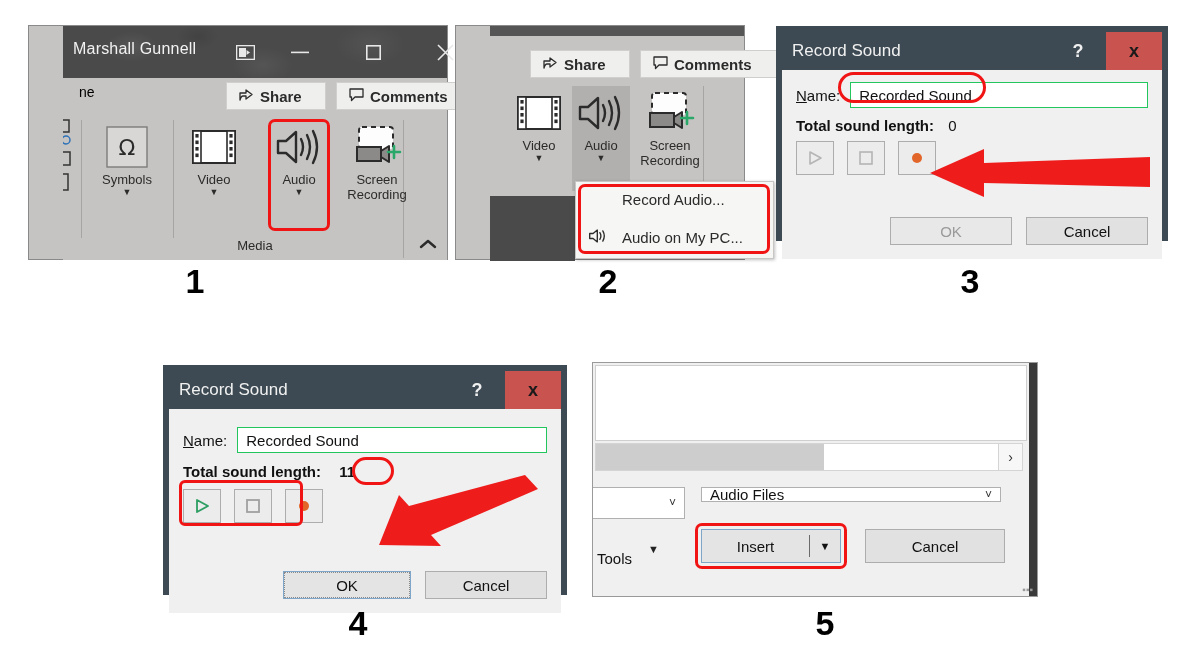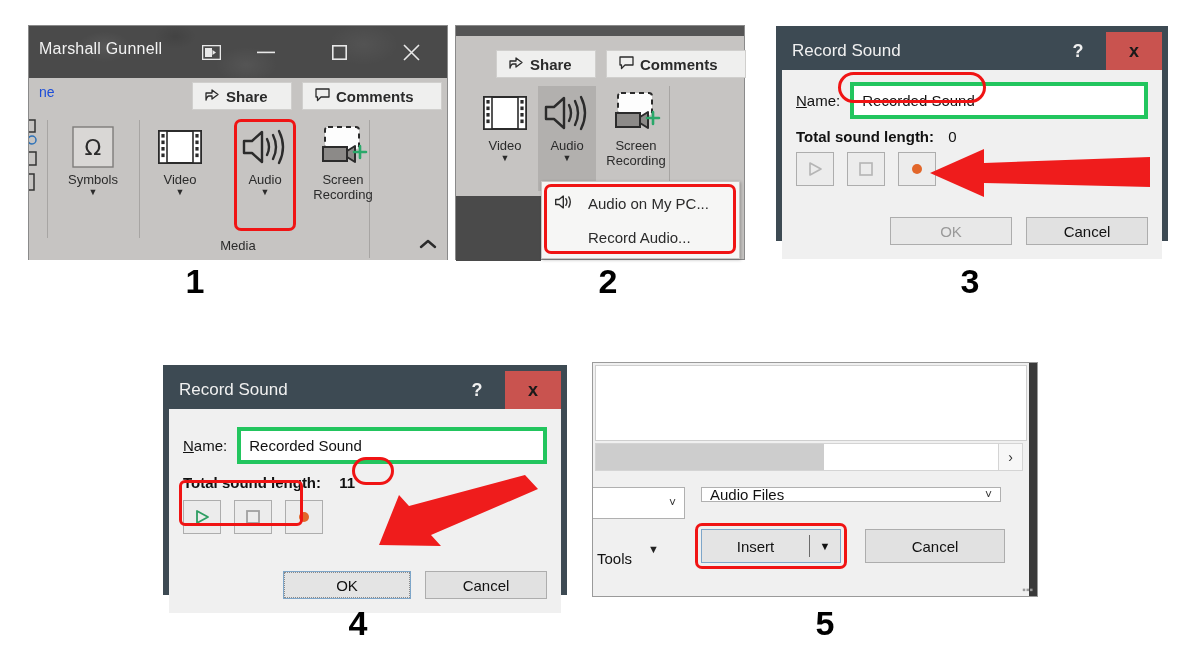--- a/index.html
+++ b/index.html
@@ -1,21 +1,21 @@
 <!DOCTYPE html>
 <html><head>
 <meta charset="utf-8">
 <style>
   html,body{margin:0;padding:0;}
   body{
     width:1200px;height:672px;background:#ffffff;
     font-family:"Liberation Sans",sans-serif;
     position:relative;overflow:hidden;
   }
-  .panel{position:absolute;}
+  .panel{position:absolute;padding-left:34px;}
   .step-num{
     position:absolute;font-weight:bold;font-size:34px;color:#000;
     font-family:"Liberation Sans",sans-serif;text-align:center;
   }
 
   
   #p1{left:28px;top:25px;width:420px;height:235px;
       border:1px solid #8a8a8a;box-sizing:border-box;background:#c6c4c2;}
   #p1 .titlebar{
     height:52px;background:#4a4a4a;position:relative;
@@ -29,21 +29,21 @@
     position:absolute;left:10px;top:14px;color:#f2f2f2;font-size:16px;
     letter-spacing:.2px;
   }
   #p1 .tb-btn{position:absolute;top:0;height:52px;width:44px;
     display:flex;align-items:center;justify-content:center;color:#e8e8e8;}
   #p1 .tb-ribbon{left:160px;}
   #p1 .tb-min{left:215px;}
   #p1 .tb-max{left:288px;}
   #p1 .tb-close{left:360px;}
   #p1 .body{position:relative;height:182px;background:#c6c4c2;}
-  .tab-txt{position:absolute;left:10px;top:6px;font-size:14px;color:#1d4ed8;}
+  .tab-txt{position:absolute;left:16px;top:6px;font-size:14px;color:#000000;}
   .share-btn,.comments-btn{
     position:absolute;background:#efefee;border:1px solid #d0cfcd;
     height:28px;display:flex;align-items:center;gap:6px;padding:0 12px;
     font-size:15px;font-weight:bold;color:#2b2b2b;box-sizing:border-box;
   }
   #p1 .share-btn{left:163px;top:4px;width:100px;}
   #p1 .comments-btn{left:273px;top:4px;width:140px;}
   .vsep{position:absolute;width:1px;background:#a7a5a3;}
   .rib-item{position:absolute;text-align:center;width:66px;
     font-size:13px;color:#2b2b2b;line-height:15px;}
@@ -70,21 +70,21 @@
   
   .dlg{position:absolute;background:#3d4a53;box-sizing:border-box;padding:6px;}
   .dlg-title{height:38px;display:flex;align-items:center;position:relative;text-align:center;}
   .dlg-title .t{color:#f0f0f0;font-size:17px;padding-left:10px;}
   .dlg-help{position:absolute;right:56px;top:0;width:56px;height:38px;
     display:flex;align-items:center;justify-content:center;color:#f0f0f0;font-size:18px;font-weight:bold;}
   .dlg-close{position:absolute;right:0;top:0;width:56px;height:38px;background:#c9534f;
     display:flex;align-items:center;justify-content:center;color:#1a1a1a;font-size:18px;font-weight:bold;}
   .dlg-body{background:#f0f0f0;padding:12px 14px;position:relative;}
   .fld-label{font-size:15px;color:#111;}
-  .name-input{background:#fff;border:4px solid #22c55e;height:37px;font-size:15px;
+  .name-input{background:#fff;border:1px solid #22c55e;height:26px;font-size:15px;
     color:#111;display:flex;align-items:center;padding-left:8px;box-sizing:border-box;}
   .len-row{font-size:15px;color:#111;font-weight:bold;}
   .tb-ctrl{width:38px;height:34px;border:1px solid #adadad;background:#ececec;
     display:inline-flex;align-items:center;justify-content:center;box-sizing:border-box;}
   .dlg-btn{height:28px;border:1px solid #adadad;background:#e1e1e1;
     display:flex;align-items:center;justify-content:center;font-size:15px;color:#111;box-sizing:border-box;}
   .dlg-btn.disabled{color:#9a9a9a;background:#e8e8e8;}
   .dlg-btn.focus{border:1px solid #7ea6c9;background:#e4e4e4;}
   .dlg-btn.focus .inner{border:1px dotted #8a8a8a;width:100%;height:100%;
     display:flex;align-items:center;justify-content:center;box-sizing:border-box;}
@@ -306,34 +306,34 @@
             <path d="M44 21 V33 M38 27 H50" stroke="#2aa86a" stroke-width="2.6" stroke-linecap="round"></path>
           </svg>
       </div>
       <div>Screen</div>
       <div>Recording</div>
     </div>
 
     <div class="dark-strip" style="left:0;top:160px;width:85px;height:65px;"></div>
 
     <div class="menu" style="left:85px;top:145px;width:197px;height:76px;">
+      <div class="menu-item">
+        <span class="mi-icon"></span>
+        <span>Record Audio...</span>
+      </div>
       <div class="menu-item" style="margin-top:4px;">
         <span class="mi-icon">
           <svg width="22" height="18" viewBox="0 0 26 20">
               <path d="M2 7 H6 L11 3 V17 L6 13 H2 Z" fill="none" stroke="#2b2b2b" stroke-width="1.6" stroke-linejoin="round"></path>
               <path d="M14 6 Q16.5 10 14 14" fill="none" stroke="#2b2b2b" stroke-width="1.6" stroke-linecap="round"></path>
               <path d="M17.5 4 Q21 10 17.5 16" fill="none" stroke="#2b2b2b" stroke-width="1.6" stroke-linecap="round"></path>
             </svg>
         </span>
         <span>Audio on My PC...</span>
       </div>
-      <div class="menu-item">
-        <span class="mi-icon"></span>
-        <span>Record Audio...</span>
-      </div>
     </div>
     <div class="redbox" style="left:88px;top:148px;width:192px;height:70px;"></div>
   </div>
 </div>
 <div class="step-num" style="left:568px;top:262px;width:80px;">2</div>
 
 <div class="dlg" id="p3" style="left:776px;top:26px;width:392px;height:215px;">
   <div class="dlg-title">
     <div class="t">Record Sound</div>
     <div class="dlg-help">?</div>

